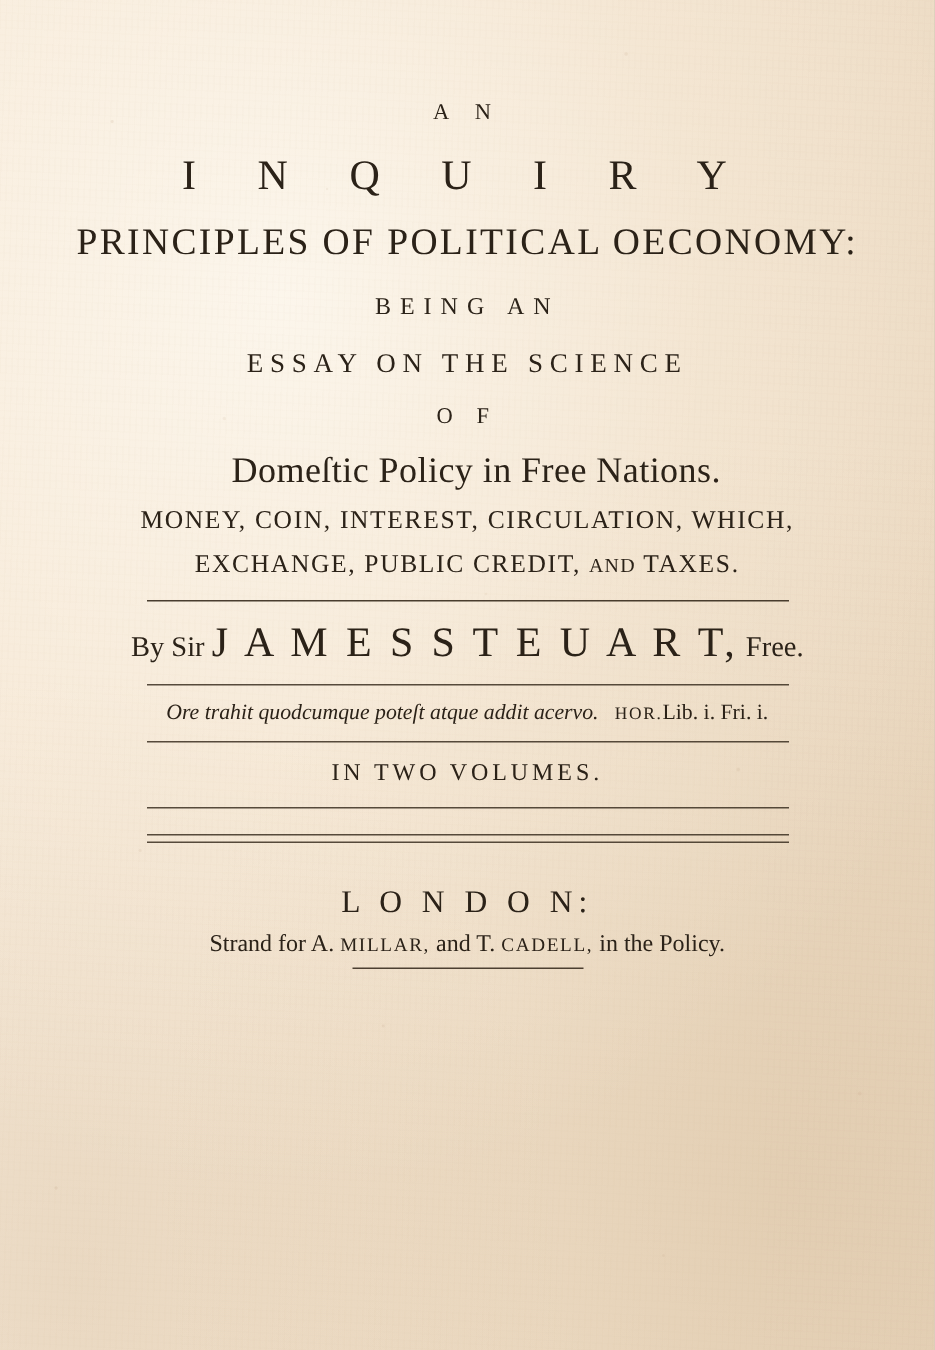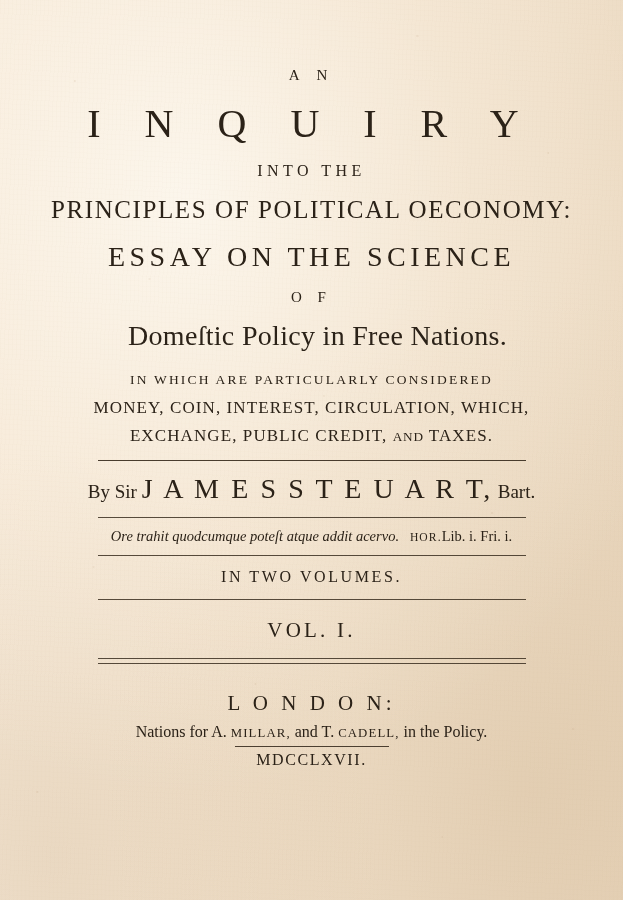--- a/index.html
+++ b/index.html
@@ -56,27 +56,27 @@
     z-index: 3;
     width: 100%;
     height: 100%;
     text-align: center;
   }
 
   .ln { margin: 0; line-height: 1.05; white-space: nowrap; }
 
   
   .l-an       { font-size: 15px; letter-spacing: 7px; padding-top: 68px; }
-  .l-inquiry  { font-size: 40px; letter-spacing: 17px; padding-top: 19px; }
+  .l-inquiry  { font-size: 28px; letter-spacing: 17px; padding-top: 19px; }
   .l-intothe  { font-size: 16px; letter-spacing: 4.5px; padding-top: 18px; }
   .l-principles { font-size: 25px; letter-spacing: 1.6px; padding-top: 17px; }
   .l-beingan  { font-size: 16px; letter-spacing: 6px; padding-top: 22px; }
-  .l-essay    { font-size: 28px; letter-spacing: 4.5px; padding-top: 19px; }
+  .l-essay    { font-size: 18px; letter-spacing: 4.5px; padding-top: 19px; }
   .l-of       { font-size: 15px; letter-spacing: 6px; padding-top: 19px; }
-  .l-domestic { font-size: 28px; letter-spacing: 0.3px; padding-top: 15px; margin-left: 12px; }
+  .l-domestic { font-size: 24px; letter-spacing: 0.3px; padding-top: 15px; margin-left: 12px; }
   .l-inwhich  { font-size: 13.5px; letter-spacing: 2.2px; padding-top: 23px; }
   .l-subj     { font-size: 17px; letter-spacing: 1.1px; padding-top: 18px; }
   .l-subj2    { font-size: 17px; letter-spacing: 1.1px; padding-top: 11px; }
   .l-author   { font-size: 19px; padding-top: 13px; }
   .l-author .nm { font-size: 28px; letter-spacing: 2.6px; }
   .l-epigraph { font-size: 14.5px; font-style: italic; padding-top: 11px; }
   .l-epigraph .cite { font-style: normal; }
   .l-twovols  { font-size: 16px; letter-spacing: 2.6px; padding-top: 13px; }
   .l-volume   { font-size: 21px; letter-spacing: 3.2px; padding-top: 19px; }
   .l-london   { font-size: 21px; letter-spacing: 4px; padding-top: 28px; }
@@ -114,67 +114,64 @@
 <div class="page">
   <div class="grain"></div>
   <div class="grain2"></div>
 
   <div class="content">
 
     <p class="ln l-an">A N</p>
 
     <p class="ln l-inquiry">I N Q U I R Y</p>
 
-    <p class="ln l-intothe">INTO THE</p>
 
     <p class="ln l-principles">PRINCIPLES OF POLITICAL OECONOMY:</p>
 
+    <p class="ln l-beingan">BEING AN</p>
 
     <p class="ln l-essay">ESSAY ON THE SCIENCE</p>
 
     <p class="ln l-of">O F</p>
 
     <p class="ln l-domestic">Domeſtic Policy in Free Nations.</p>
 
-    <p class="ln l-inwhich">IN WHICH ARE PARTICULARLY CONSIDERED</p>
 
     <p class="ln l-subj2">MONEY, COIN, INTEREST, CIRCULATION, WHICH,</p>
     <p class="ln l-subj2"><span>EXCHANGE, PUBLIC CREDIT,</span> <span class="sc-sm">AND</span> <span>TAXES.</span></p>
 
     <div class="rule-wrap r-1">
         <div class="rule"></div>
       </div>
 
-    <p class="ln l-author"><span>By Sir</span> <span class="nm">J A M E S   S T E U A R T,</span> <span>Bart.</span></p>
+    <p class="ln l-author"><span>By Sir</span> <span class="nm">J A M E S   S T E U A R T,</span> <span>Free.</span></p>
 
     <div class="rule-wrap r-2">
         <div class="rule thin"></div>
       </div>
 
     <p class="ln l-epigraph"><span>Ore trahit quodcumque poteſt atque addit acervo.</span> &nbsp;&nbsp;<span class="cite sc">HOR.</span><span class="cite">Lib. i. Fri. i.</span></p>
 
     <div class="rule-wrap r-3">
         <div class="rule thin"></div>
       </div>
 
     <p class="ln l-twovols">IN TWO VOLUMES.</p>
 
     <div class="rule-wrap r-4">
         <div class="rule thin"></div>
       </div>
 
-    <p class="ln l-volume">VOL. I.</p>
 
     <div class="rule-wrap dbl">
       <div class="rule thin"></div>
       <div class="rule thin"></div>
     </div>
 
     <p class="ln l-london">L O N D O N:</p>
 
-    <p class="ln l-printed"><span>Nations for</span> <span>A.&nbsp;<span class="sc">MILLAR,</span></span> <span>and</span> <span>T.&nbsp;<span class="sc">CADELL,</span></span> <span>in the Policy.</span></p>
+    <p class="ln l-printed"><span>Strand for</span> <span>A.&nbsp;<span class="sc">MILLAR,</span></span> <span>and</span> <span>T.&nbsp;<span class="sc">CADELL,</span></span> <span>in the Policy.</span></p>
 
     <div class="short-rule"></div>
 
-    <p class="ln l-year">MDCCLXVII.</p>
 
   </div>
 </div>
 
 </body></html>

